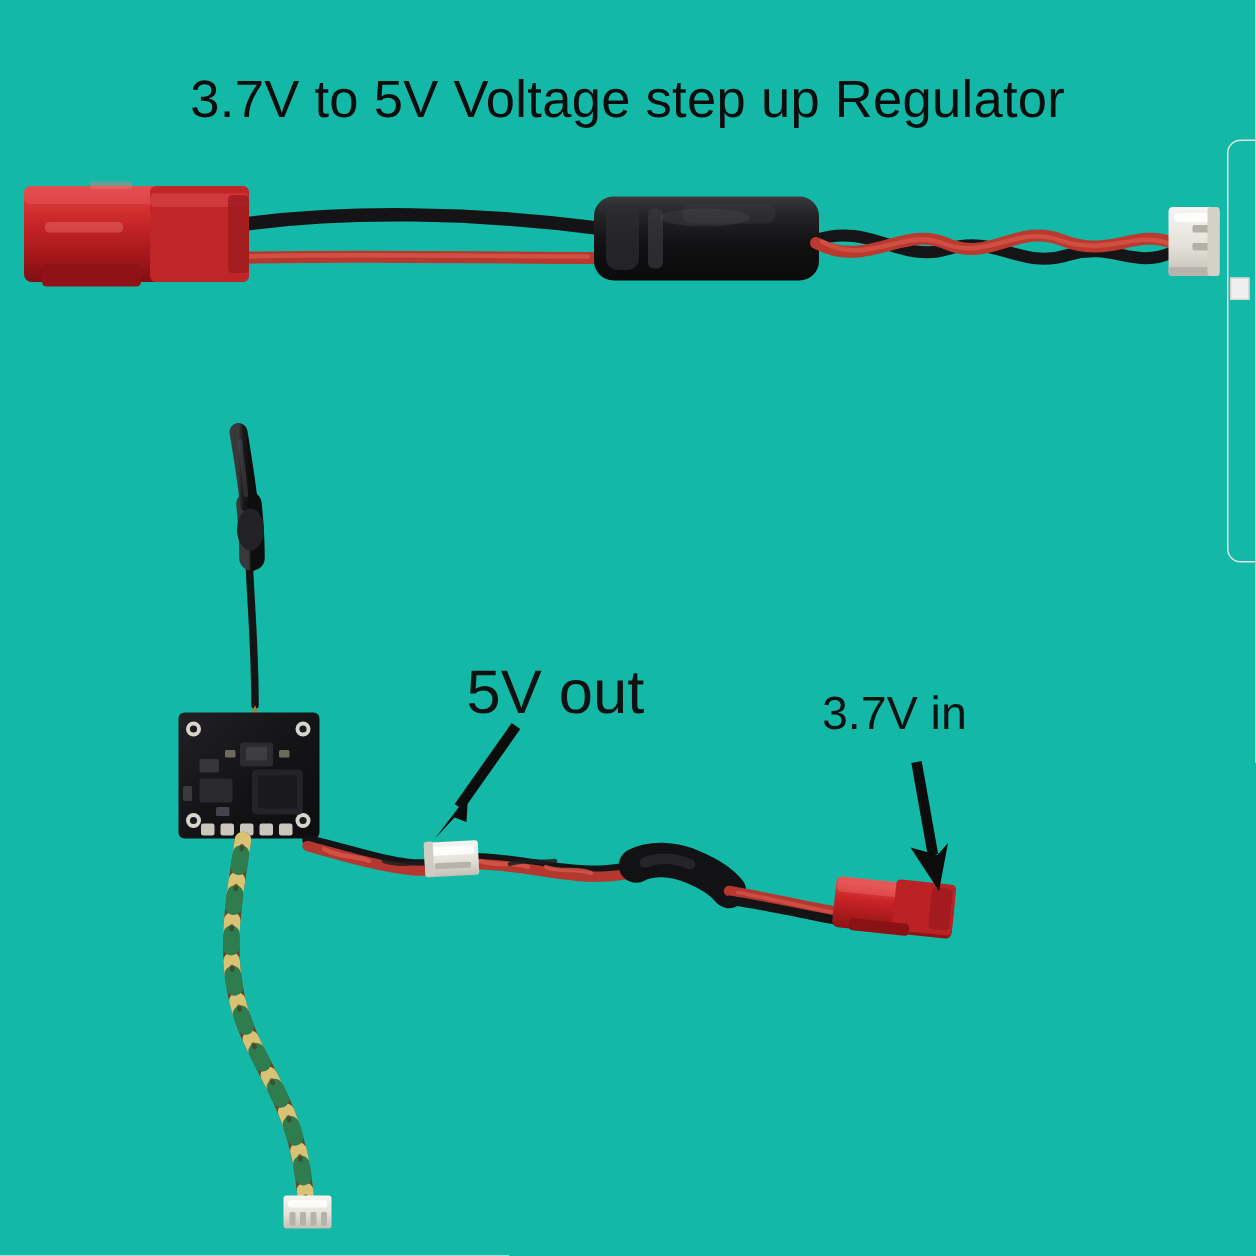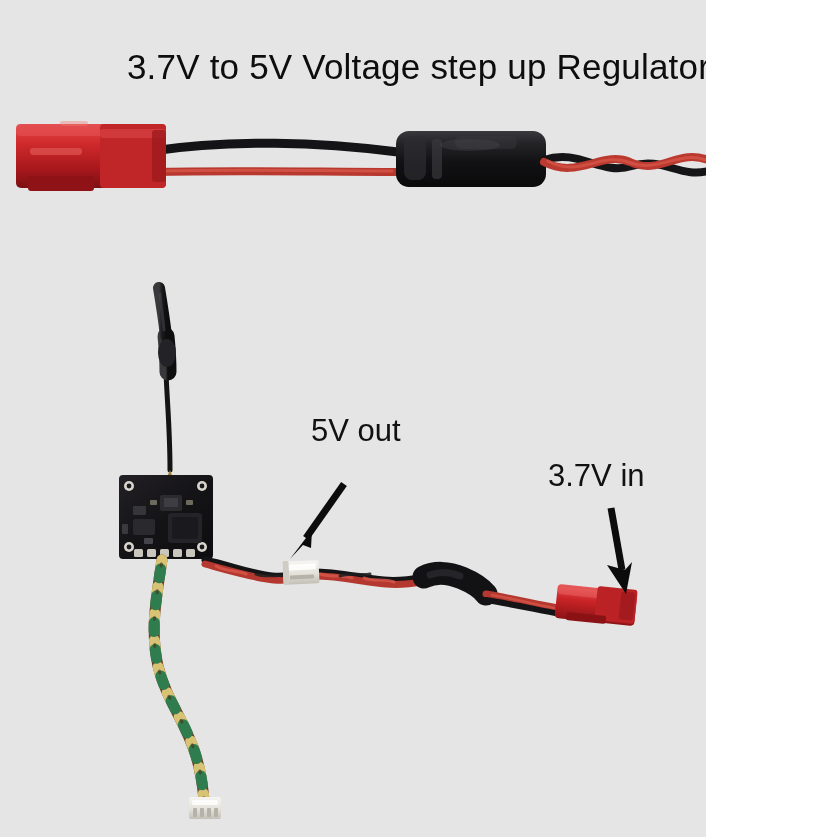--- a/index.html
+++ b/index.html
@@ -6,23 +6,23 @@
   html, body {
     margin: 0;
     padding: 0;
     background: #ffffff;
   }
   body {
     font-family: "Liberation Sans", sans-serif;
   }
   #page {
     position: relative;
-    width: 706px;
+    width: 837px;
     height: 837px;
-    background: #e5e5e5;
+    background: #14b8a6;
     overflow: hidden;
   }
   #photo-svg {
     position: absolute;
     left: 0;
     top: 0;
     width: 837px;
     height: 837px;
     display: block;
   }
@@ -36,22 +36,22 @@
     left: 0;
     top: 47px;
     width: 837px;
     text-align: center;
     font-size: 35px;
     letter-spacing: 0.2px;
     color: #0d0d0d;
   }
   #label-5v-out {
     left: 311px;
-    top: 413px;
-    font-size: 31px;
+    top: 438px;
+    font-size: 41px;
     color: #111111;
   }
   #label-37v-in {
     left: 548px;
     top: 458px;
     font-size: 31px;
     color: #111111;
   }
   
   #right-panel-edge {

